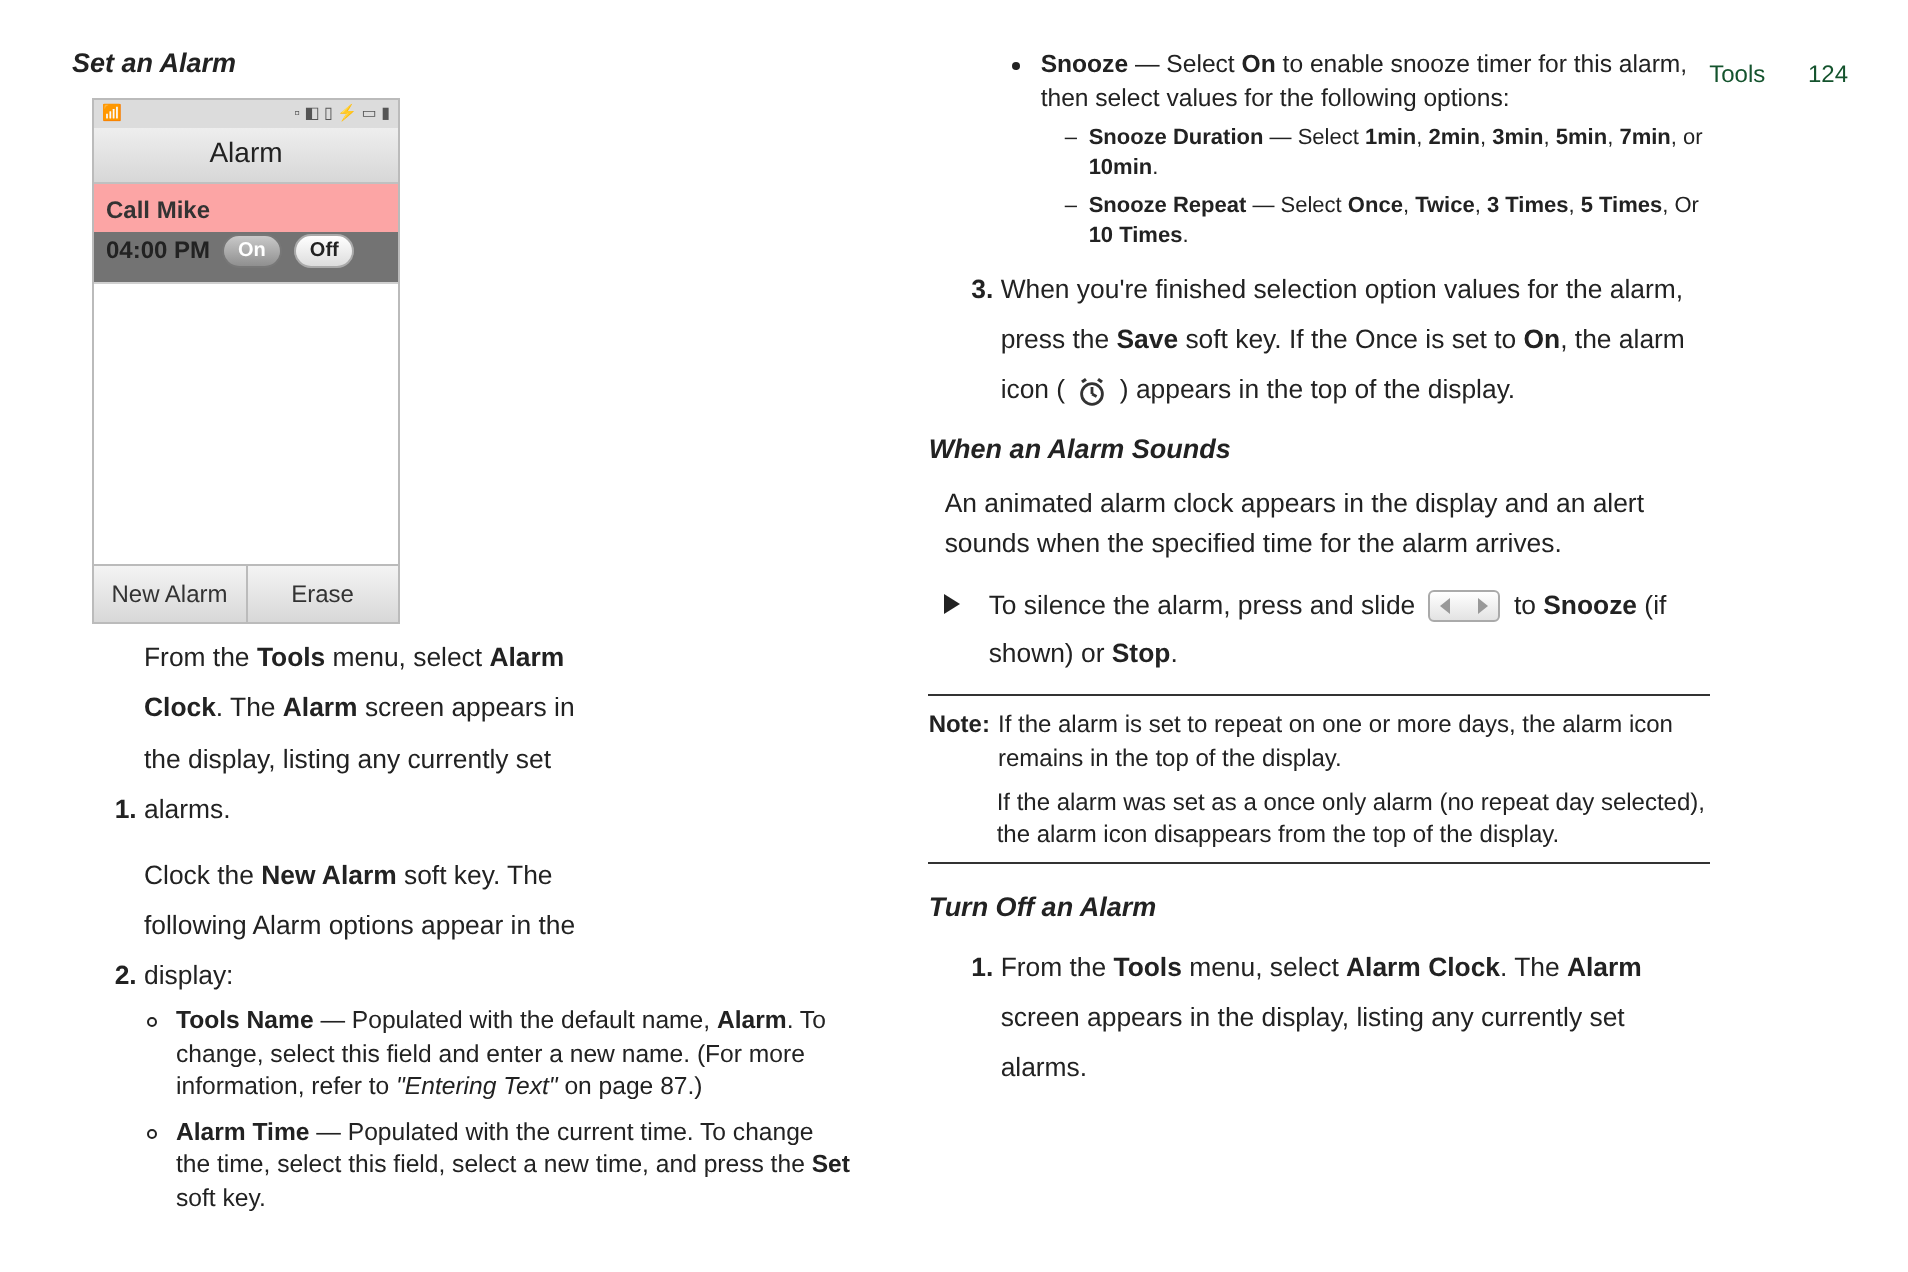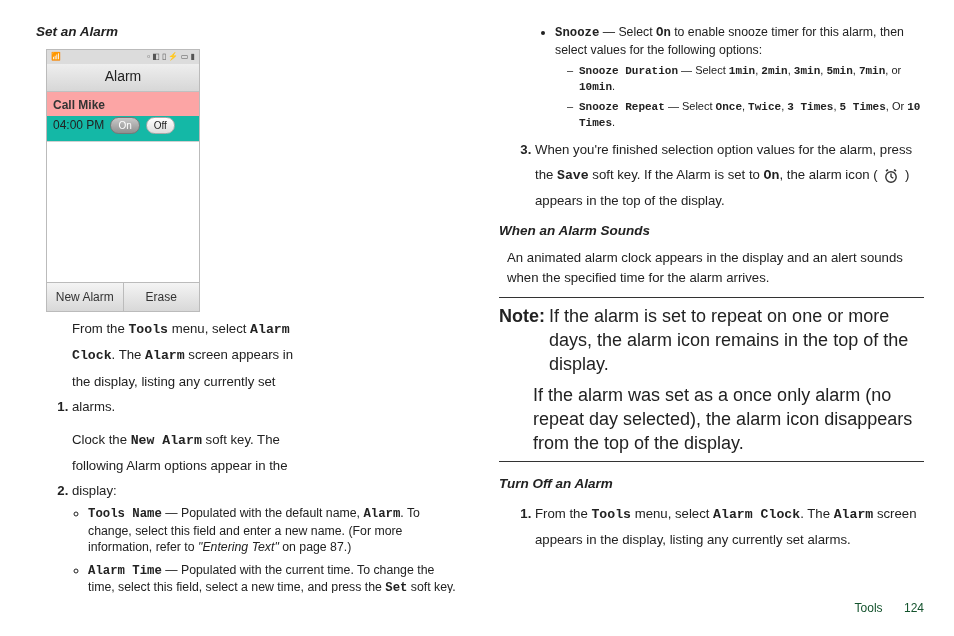--- a/index.html
+++ b/index.html
@@ -10,21 +10,21 @@
     color: #222;
     font-size: 13.2px;
     line-height: 1.55;
   }
   .page {
     width: 954px;
     height: 636px;
     padding: 22px 30px 18px 36px;
     box-sizing: border-box;
     display: flex;
-    flex-direction: column;
+    flex-direction: row;
   }
   .cols {
     display: flex;
     gap: 38px;
     flex: 1;
     overflow: hidden;
   }
   .col {
     flex: 1;
     position: relative;
@@ -72,21 +72,21 @@
     position: relative;
     margin-bottom: 4px;
     padding-left: 10px;
   }
   ul.dashes > li::before {
     content: "–";
     position: absolute;
     left: -2px;
     top: 0;
   }
-  .bold { font-weight: bold; font-family: Liberation Mono, monospace; }
+  .bold { font-weight: bold; }
   .ital { font-style: italic; }
   .phone-wrap {
     float: right;
     margin: 0 0 4px 10px;
   }
   .phone {
     width: 154px;
     border: 1px solid #bbb;
     background: #f3f3f3;
     box-sizing: border-box;
@@ -119,22 +119,23 @@
   .alarm-row .name {
     font-weight: bold;
     color: #333;
   }
   .alarm-row2 {
     display: flex;
     align-items: center;
     gap: 6px;
     padding: 0 6px 6px 6px;
     font-size: 12px;
-    background: #14b8a6;
+    background: #737373;
     border-bottom: 1px solid #d0d0d0;
+    font-weight: bold;
   }
   .pill {
     border: 1px solid #aaa;
     border-radius: 9px;
     padding: 0 7px;
     font-size: 10px;
     background: linear-gradient(#fff,#ddd);
   }
   .pill.on {
     background: linear-gradient(#c9c9c9,#8f8f8f);
@@ -164,21 +165,21 @@
   .narrow-step { max-width: 230px; }
   .para {
     margin: 4px 0 8px 8px;
     line-height: 1.55;
   }
   .note-block {
     border-top: 1px solid #333;
     border-bottom: 1px solid #333;
     padding: 6px 0;
     margin: 8px 0 12px 0;
-    font-size: 18px;
+    font-size: 12px;
     line-height: 1.35;
   }
   .note-block .note-row {
     display:flex;
     gap:4px;
     margin-bottom: 6px;
   }
   .note-block .note-label { font-weight: bold; flex-shrink:0; }
   .note-block .note-body2 { margin-left: 34px; }
   .slide-icon {
@@ -300,38 +301,43 @@
             <li>
               <span class="bold">Snooze Repeat</span><span> — Select </span><span class="bold">Once</span><span>, </span><span class="bold">Twice</span><span>, </span><span class="bold">3 Times</span><span>, </span><span class="bold">5 Times</span><span>, Or </span><span class="bold">10 Times</span><span>.</span>
             </li>
           </ul>
         </li>
       </ul>
 
       <ol class="steps" start="3" style="margin-top:4px">
         <li>
           <span class="step-text">
-            <span>When you're finished selection option values for the alarm, press the </span><span class="bold">Save</span><span> soft key. If the Alarm is set to </span><span class="bold">On</span><span>, the alarm icon (</span>
+            <span>When you're finished selection option values for the alarm, press the </span><span class="bold">Save</span><span> soft key. If the Once is set to </span><span class="bold">On</span><span>, the alarm icon (</span>
             <span class="clock-icon">
               <svg viewBox="0 0 16 16">
                   <circle cx="8" cy="9" r="5.2" fill="none" stroke="#333" stroke-width="1.4"></circle>
                   <line x1="8" y1="9" x2="8" y2="5.5" stroke="#333" stroke-width="1.4"></line>
                   <line x1="8" y1="9" x2="10.3" y2="10.2" stroke="#333" stroke-width="1.4"></line>
                   <line x1="3" y1="3" x2="5" y2="1.6" stroke="#333" stroke-width="1.6"></line>
                   <line x1="13" y1="3" x2="11" y2="1.6" stroke="#333" stroke-width="1.6"></line>
                 </svg>
             </span>
             <span>) appears in the top of the display.</span>
           </span>
         </li>
       </ol>
 
       <h4 class="heading" style="margin-top:8px">When an Alarm Sounds</h4>
       <div class="para">An animated alarm clock appears in the display and an alert sounds when the specified time for the alarm arrives.</div>
 
+      <div class="arrow-li">
+        <span>To silence the alarm, press and slide </span>
+        <span class="slide-icon"></span>
+        <span> to </span><span class="bold">Snooze</span><span> (if shown) or </span><span class="bold">Stop</span><span>.</span>
+      </div>
 
       <div class="note-block">
         <div class="note-row">
           <span class="note-label">Note:</span>
           <span>If the alarm is set to repeat on one or more days, the alarm icon remains in the top of the display.</span>
         </div>
         <div class="note-body2">If the alarm was set as a once only alarm (no repeat day selected), the alarm icon disappears from the top of the display.</div>
       </div>
 
       <h4 class="heading">Turn Off an Alarm</h4>

